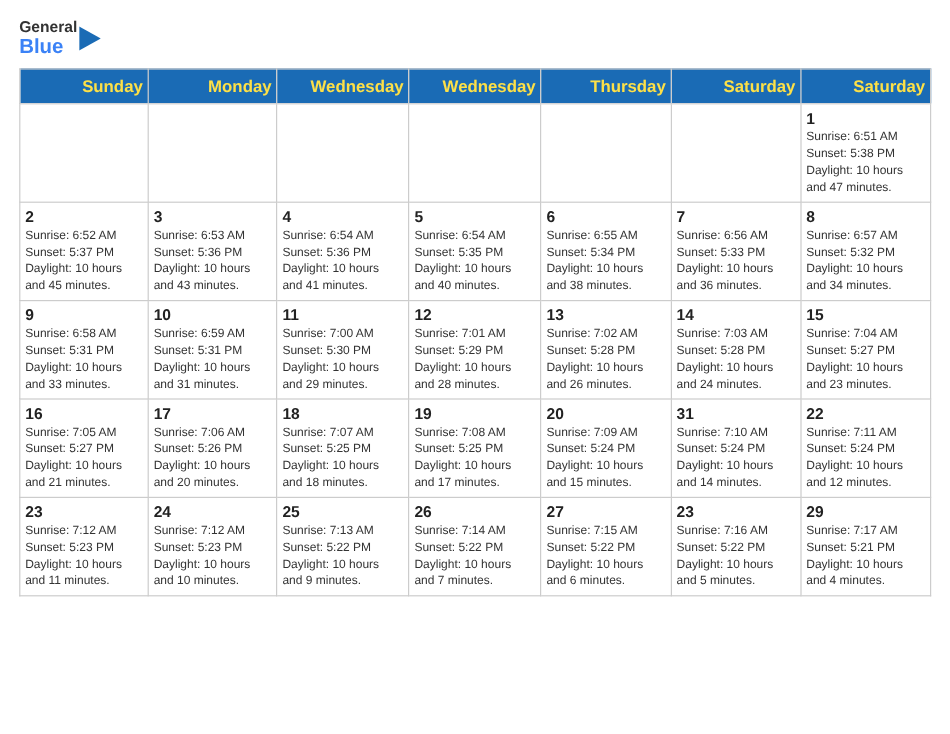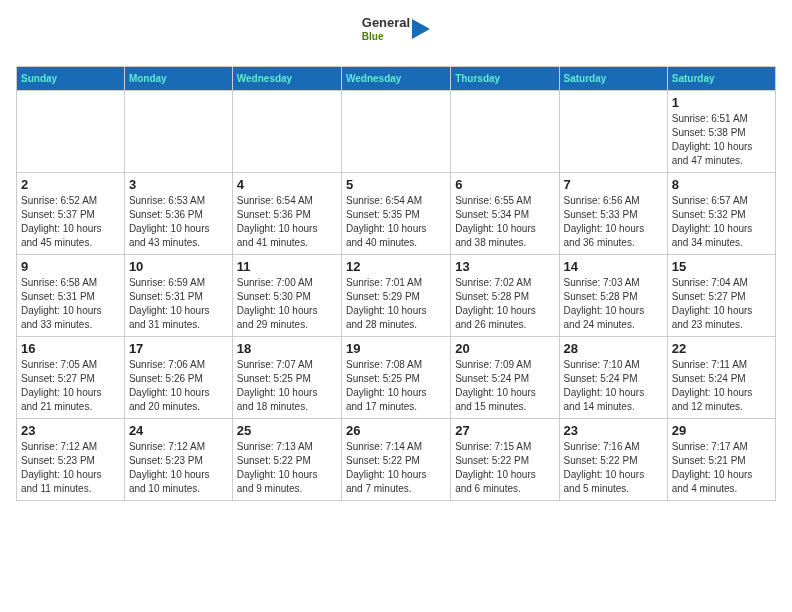--- a/index.html
+++ b/index.html
@@ -5,23 +5,23 @@
     * { box-sizing: border-box; margin: 0; padding: 0; }
     body {
       font-family: Arial, sans-serif;
       background: #fff;
       width: 792px;
       min-height: 612px;
       padding: 16px;
     }
     .header-area {
       display: flex;
-      justify-content: center;
+      justify-content: flex-start;
       align-items: flex-start;
-      margin-bottom: 24px;
+      margin-bottom: 8px;
     }
     .logo {
       display: flex;
       align-items: center;
       gap: 4px;
     }
     .title-area {
       text-align: right;
     }
     .calendar-title {
@@ -33,24 +33,24 @@
       font-size: 15px;
       color: #555;
     }
     .calendar {
       width: 100%;
       border-collapse: collapse;
       font-size: 11px;
     }
     .calendar th {
       background: #1a6bb5;
-      color: #5eead4;
+      color: #fde047;
       padding: 6px 4px;
-      text-align: left;
-      font-size: 10px;
+      text-align: right;
+      font-size: 14px;
       font-weight: bold;
       border: 1px solid #ccc;
     }
     .calendar td {
       border: 1px solid #ccc;
       vertical-align: top;
       padding: 4px;
       width: 113px;
       min-height: 80px;
       background: #fff;
@@ -71,21 +71,21 @@
     }
   </style>
 </head>
 <body>
 
 <div class="header-area">
   <div class="logo">
   <div style="display:flex;align-items:center;gap:2px;">
     <div style="display:flex;flex-direction:column;line-height:1.1;">
       <span style="font-size:13px;font-weight:bold;color:#333;">General</span>
-      <span style="font-size:10px;font-weight:bold;color:#4d7c0f;">Blue</span>
+      <span style="font-size:17px;font-weight:bold;color:#3b82f6;">Blue</span>
     </div>
     <svg width="18" height="26" viewBox="0 0 18 26">
       <polygon points="0,3 18,13 0,23" fill="#1a6bb5"></polygon>
     </svg>
   </div>
 </div>
   <div class="title-area">
   </div>
 </div>
 
@@ -189,21 +189,21 @@
         </td>
         <td>
           <div class="day-num">19</div>
           <div class="day-info">Sunrise: 7:08 AM<br>Sunset: 5:25 PM<br>Daylight: 10 hours<br>and 17 minutes.</div>
         </td>
         <td>
           <div class="day-num">20</div>
           <div class="day-info">Sunrise: 7:09 AM<br>Sunset: 5:24 PM<br>Daylight: 10 hours<br>and 15 minutes.</div>
         </td>
         <td>
-          <div class="day-num">28</div>
+          <div class="day-num">31</div>
           <div class="day-info">Sunrise: 7:10 AM<br>Sunset: 5:24 PM<br>Daylight: 10 hours<br>and 14 minutes.</div>
         </td>
         <td>
           <div class="day-num">22</div>
           <div class="day-info">Sunrise: 7:11 AM<br>Sunset: 5:24 PM<br>Daylight: 10 hours<br>and 12 minutes.</div>
         </td>
       </tr>
       <tr>
         <td>
           <div class="day-num">23</div>

